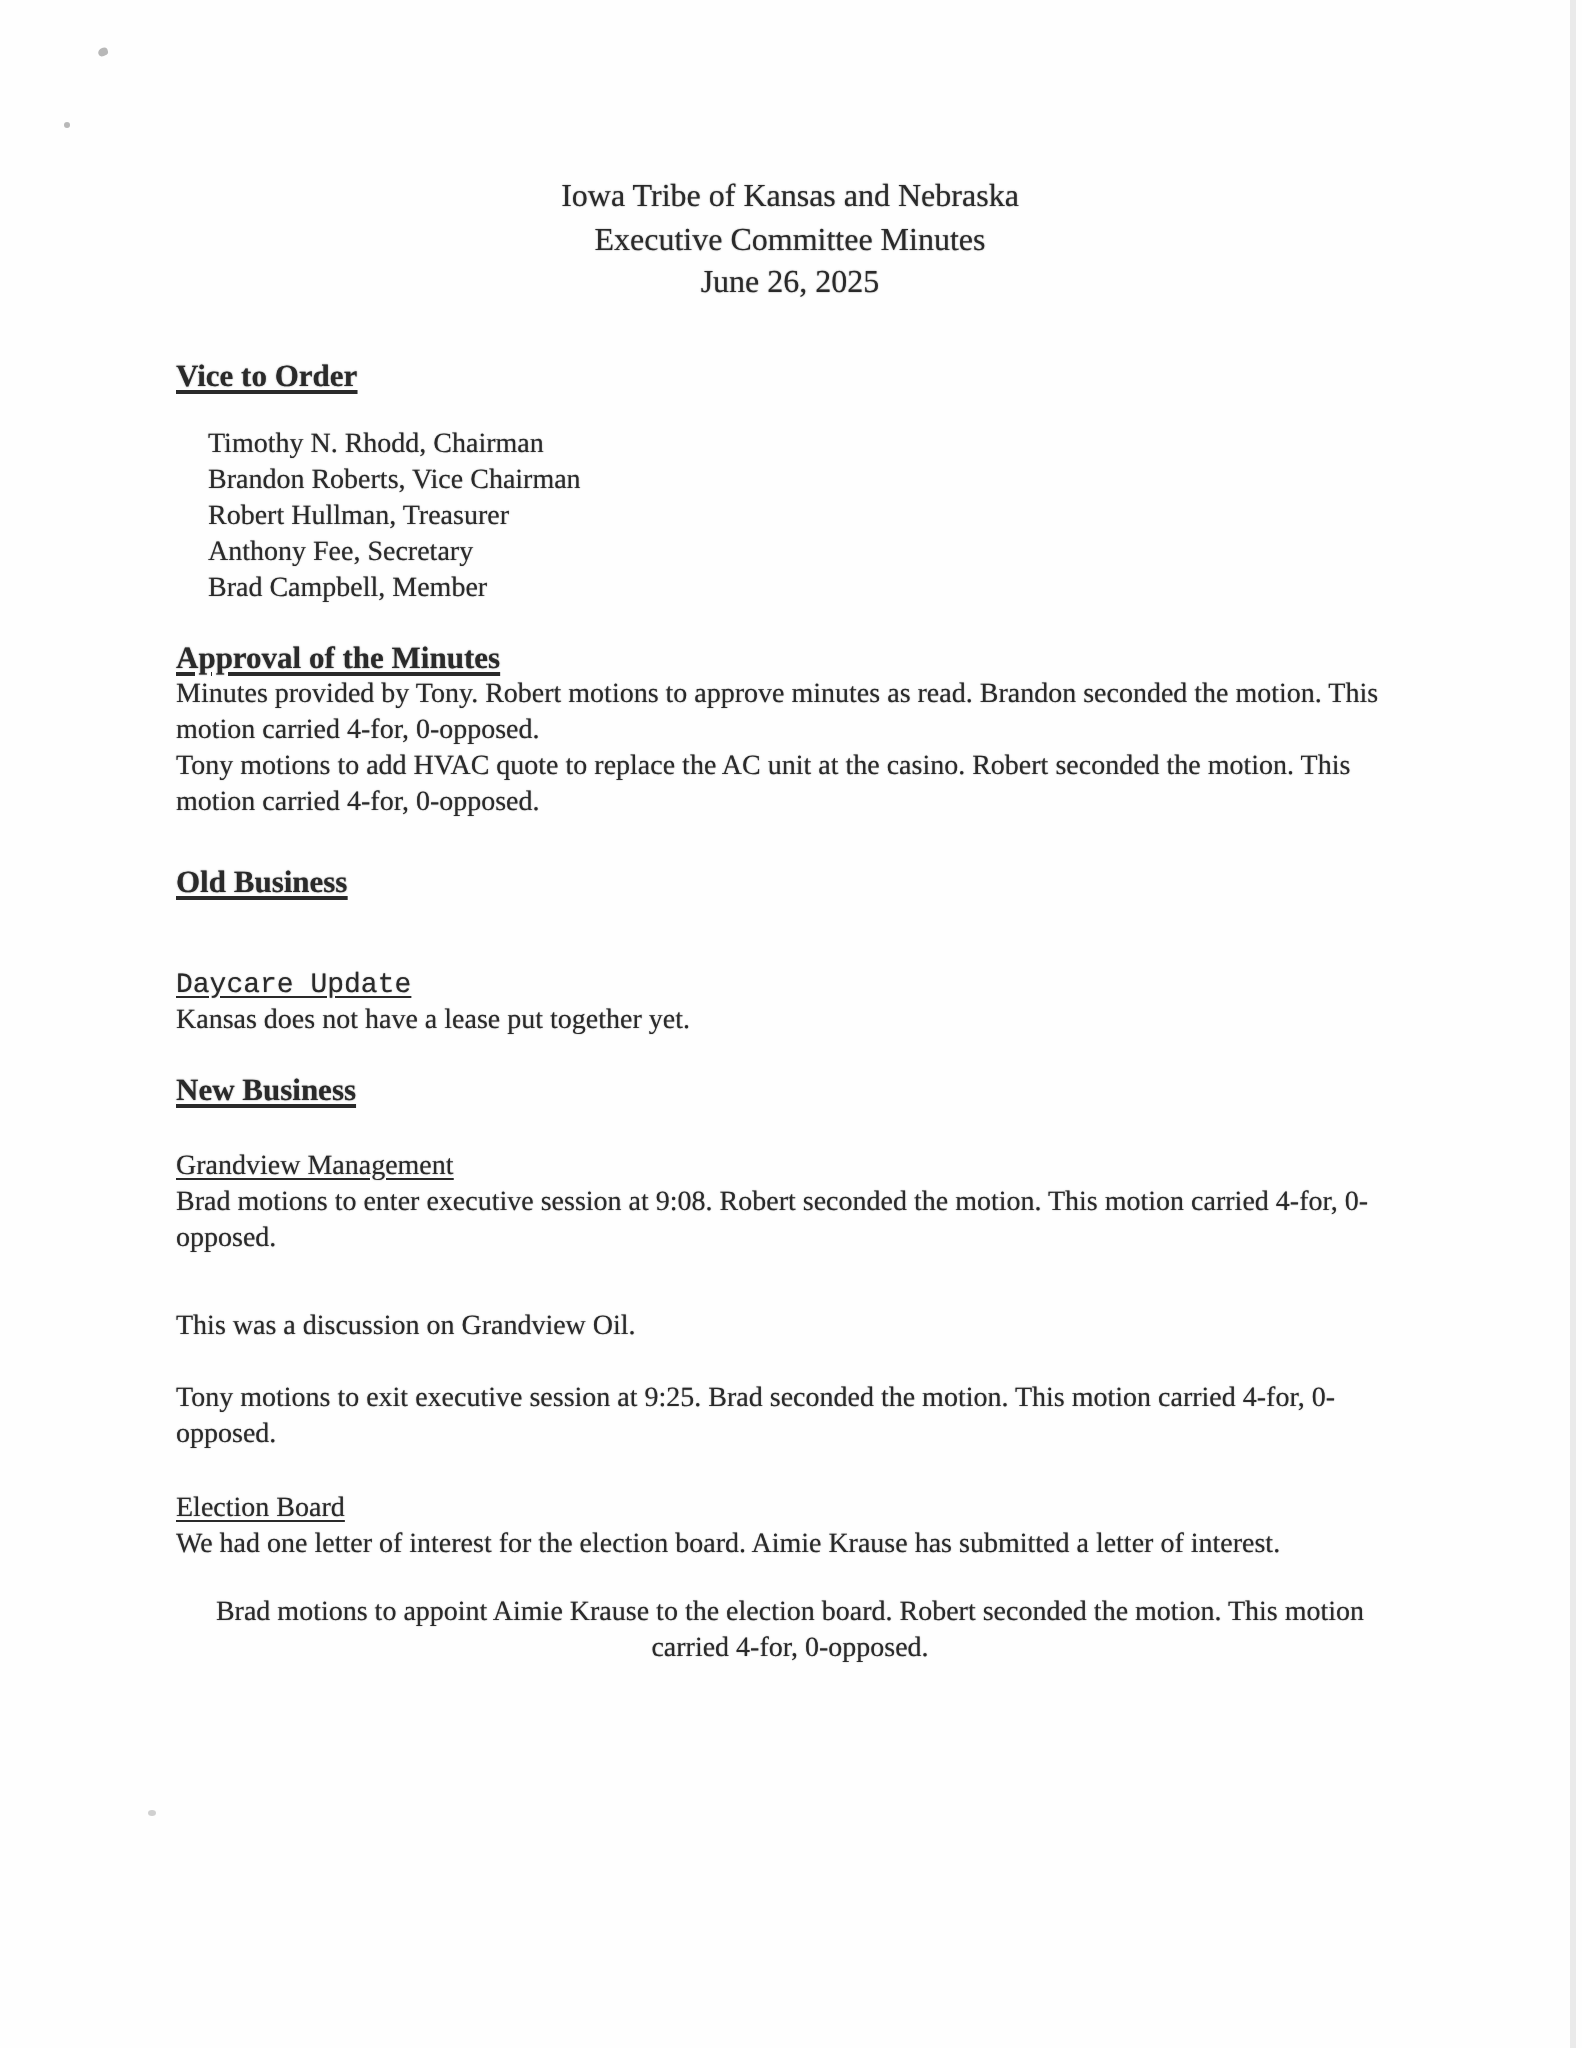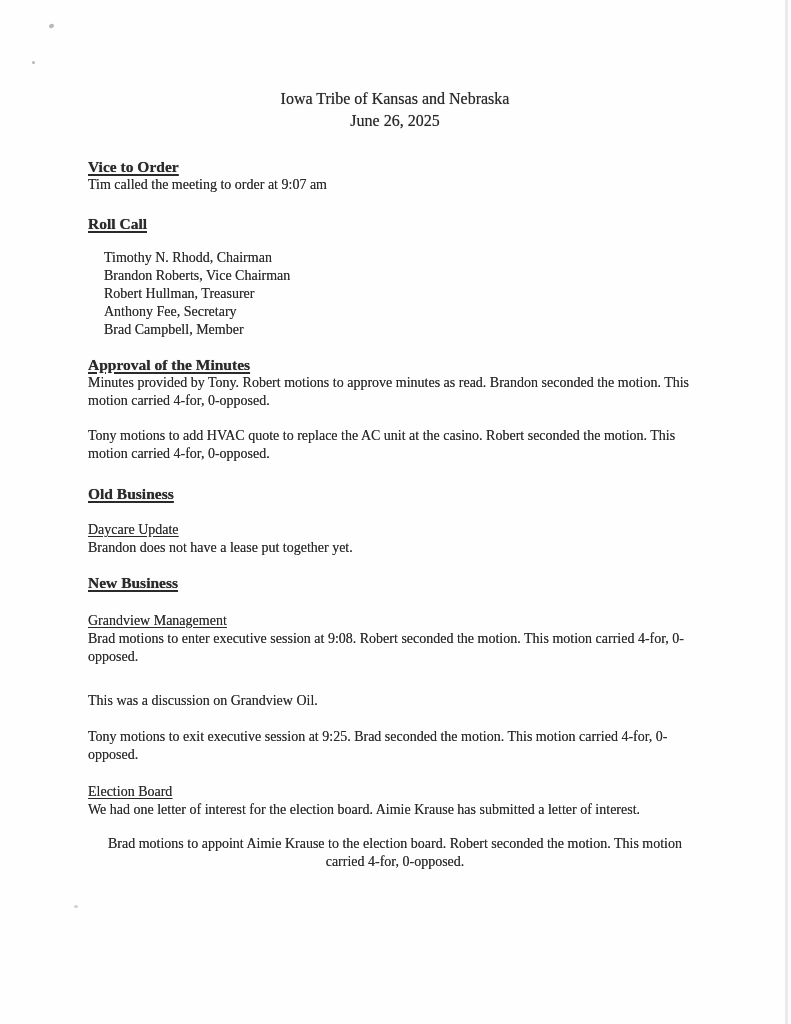--- a/index.html
+++ b/index.html
@@ -50,24 +50,24 @@
     line-height: 18px;
     margin: 0;
     text-shadow: 0 0 0.6px rgba(80,80,80,0.8);
   }
   
   .h-call      { margin-top: 26px; }
   .h-roll      { margin-top: 20px; }
   .h-approval  { }
   .h-old       { margin-top: 21px; }
   .h-new       { margin-top: 16px; }
-  .sub-daycare   { margin-top: 18px; }
+  .sub-daycare   { margin-top: 33px; font-family: Liberation Mono, monospace; }
   .sub-grandview { margin-top: 20px; }
   .sub-election  { margin-top: 19px; }
-  .p-gap-17 { margin-top: 17px; }
+  .p-gap-17 { }
   .p-gap-20 { margin-top: 26px; }
   .p-gap-18 { margin-top: 18px; }
   .p-gap-16 { margin-top: 16px; text-align: center; }
   .roll-list {
     list-style: none;
     margin: 16px;
     padding: 0;
   }
   
   .scan-edge-line {
@@ -96,50 +96,49 @@
 
   <div class="scan-edge-line"></div>
   <div class="speck speck-1"></div>
   <div class="speck speck-2"></div>
   <div class="speck speck-3"></div>
 
   <div class="content">
 
     <div class="doc-title">
       <div>Iowa Tribe of Kansas and Nebraska</div>
+      <div>Executive Committee Minutes</div>
       <div>June 26, 2025</div>
     </div>
 
     <div>
       <div class="heading h-call">Vice to Order</div>
-      <p class="body-text">Tim called the meeting to order at 9:07 am</p>
     </div>
 
     <div>
-      <div class="heading h-roll">Roll Call</div>
       <ul class="roll-list">
         <li class="body-text">Timothy N. Rhodd, Chairman</li>
         <li class="body-text">Brandon Roberts, Vice Chairman</li>
         <li class="body-text">Robert Hullman, Treasurer</li>
         <li class="body-text">Anthony Fee, Secretary</li>
         <li class="body-text">Brad Campbell, Member</li>
       </ul>
     </div>
 
     <div>
       <div class="heading h-approval">Approval of the Minutes</div>
       <p class="body-text">Minutes provided by Tony. Robert motions to approve minutes as read. Brandon seconded the motion. This motion carried 4-for, 0-opposed.</p>
       <p class="body-text p-gap-17">Tony motions to add HVAC quote to replace the AC unit at the casino. Robert seconded the motion. This motion carried 4-for, 0-opposed.</p>
     </div>
 
     <div>
       <div class="heading h-old">Old Business</div>
       <div>
         <div class="subheading sub-daycare">Daycare Update</div>
-        <p class="body-text">Brandon does not have a lease put together yet.</p>
+        <p class="body-text">Kansas does not have a lease put together yet.</p>
       </div>
     </div>
 
     <div>
       <div class="heading h-new">New Business</div>
 
       <div>
         <div class="subheading sub-grandview">Grandview Management</div>
         <p class="body-text">Brad motions to enter executive session at 9:08. Robert seconded the motion. This motion carried 4-for, 0-opposed.</p>
         <p class="body-text p-gap-20">This was a discussion on Grandview Oil.</p>

